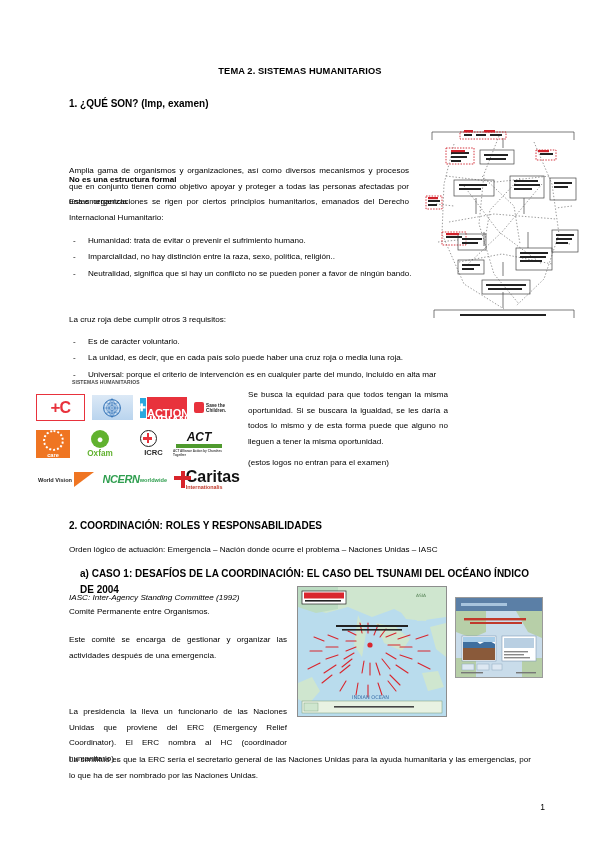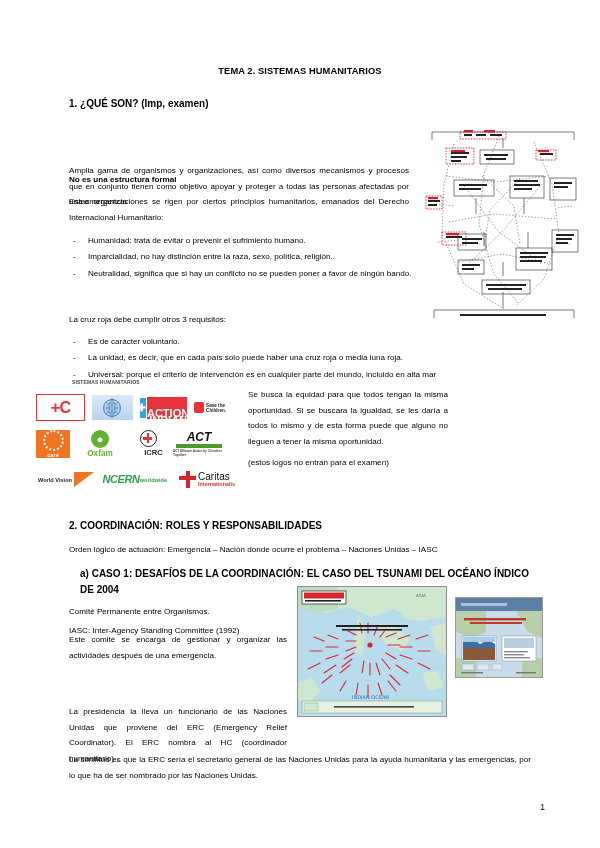--- a/index.html
+++ b/index.html
@@ -247,21 +247,21 @@
     position: relative;
   }
   .caritas-cross::before, .caritas-cross::after {
     content: "";
     position: absolute;
     background: #d8232a;
   }
   .caritas-cross::before { left: 6.6px; top: 0; width: 4px; height: 17px; }
   .caritas-cross::after { left: 0; top: 5px; width: 17px; height: 4px; }
   .caritas-text { display: flex; flex-direction: column; line-height: 1; }
-  .caritas-word { font-size: 10px; font-weight: normal; color: #111; }
+  .caritas-word { font-size: 16px; font-weight: bold; color: #111; }
   .caritas-sub { font-size: 5.4px; color: #c0392b; }
 
   .equity-text {
     position: absolute;
     left: 248px;
     top: 387px;
     width: 200px;
     font-size: 8.1px;
     line-height: 15.5px;
     text-align: justify;
@@ -499,21 +499,21 @@
     </div>
   </div>
 
   <div class="equity-text">Se busca la equidad para que todos tengan la misma oportunidad. Si se buscara la igualdad, se les daría a todos lo mismo y de esta forma puede que alguno no lleguen a tener la misma oportunidad.</div>
   <div class="logos-note">(estos logos no entran para el examen)</div>
 
   <div class="wide heading-num" style="top:518px;">2.  COORDINACIÓN: ROLES Y RESPONSABILIDADES</div>
   <div class="wide" style="top:542px;">Orden lógico de actuación: Emergencia – Nación donde ocurre el problema – Naciones Unidas – IASC</div>
   <div class="wide heading-num" style="top:566px;left:80px;width:460px;">a)  CASO 1: DESAFÍOS DE LA COORDINACIÓN: EL CASO DEL TSUNAMI DEL OCÉANO ÍNDICO DE 2004</div>
 
-  <div class="col-left" style="top:623px;width:218px;">IASC: Inter-Agency Standing Committee (1992)</div>
+  <div class="col-left" style="top:590px;width:218px;font-style:italic;">IASC: Inter-Agency Standing Committee (1992)</div>
   <div class="col-left" style="top:604px;width:218px;">Comité Permanente entre Organismos.</div>
   <div class="col-left just" style="top:632px;width:218px;">Este comité se encarga de gestionar y organizar las actividades después de una emergencia.</div>
   <div class="col-left just" style="top:704px;width:218px;">La presidencia la lleva un funcionario de las Naciones Unidas que proviene del ERC (Emergency Relief Coordinator). El ERC nombra al HC (coordinador humanitario) .</div>
   <div class="wide just" style="top:752px;">La similitud es que la ERC sería el secretario general de las Naciones Unidas para la ayuda humanitaria y las emergencias, por lo que ha de ser nombrado por las Naciones Unidas.</div>
 
   <div class="img-map">
     <svg width="148" height="129" viewBox="0 0 148 129">
       <rect width="148" height="129" fill="#b9dced"></rect>
       <path d="M0 0 H148 V30 L120 34 L96 22 L74 30 L50 20 L28 26 L0 18 Z" fill="#cfe6cf"></path>
       <path d="M0 0 H40 V22 L18 26 L0 20 Z" fill="#bcdcc2"></path>

